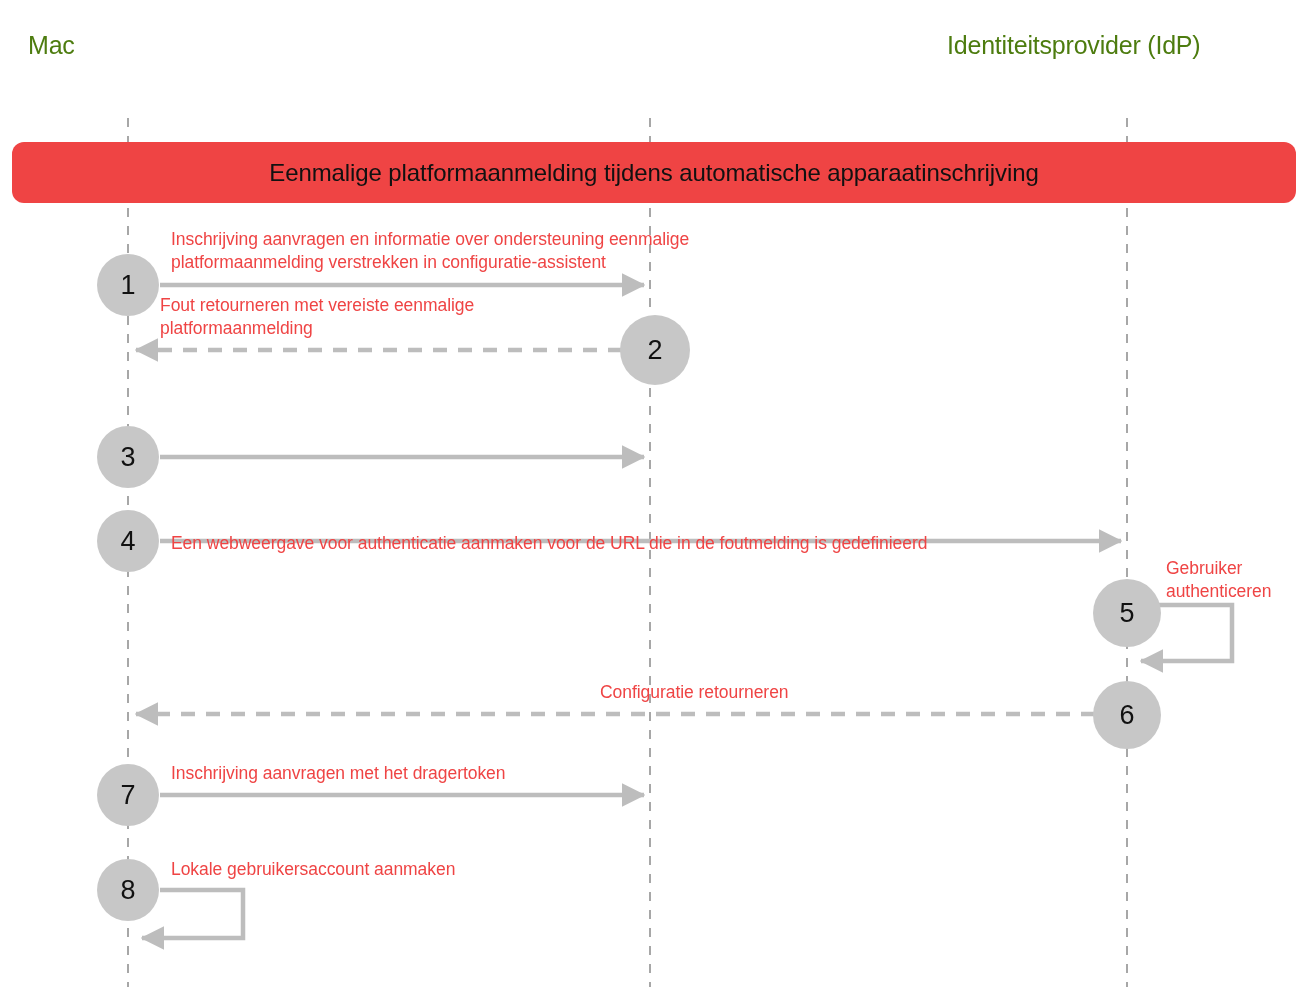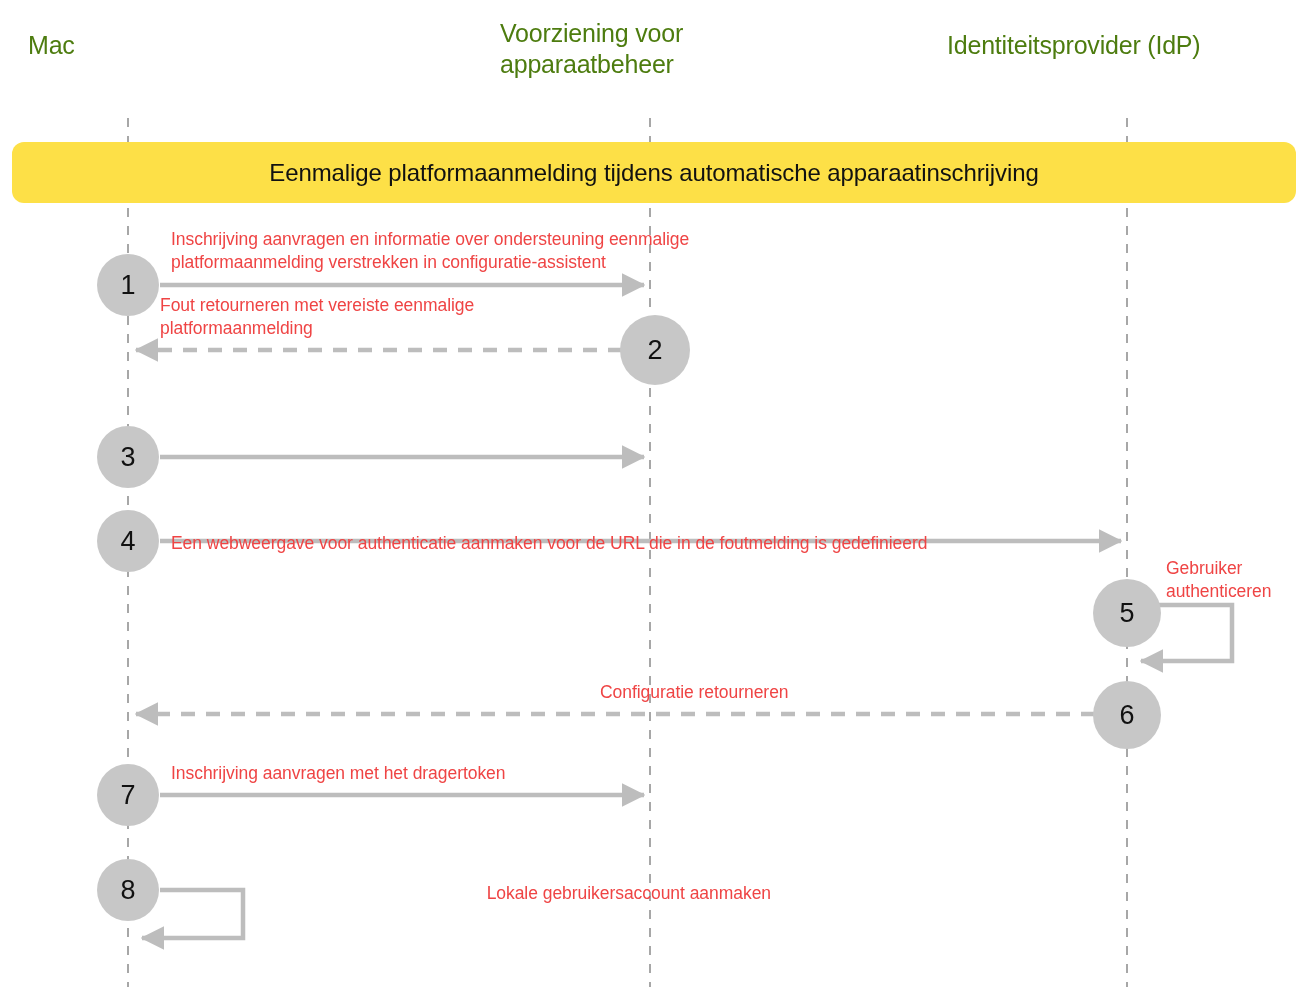--- a/index.html
+++ b/index.html
@@ -41,21 +41,21 @@
   #hdr-idp   { left: 947px; top: 30px;  width: 360px; }
 
   
   .banner {
     position: absolute;
     left: 12px;
     top: 142px;
     width: 1284px;
     height: 61px;
     border-radius: 12px;
-    background: #fde047;
+    background: #ef4444;
     display: flex;
     align-items: center;
     justify-content: center;
   }
   .banner-text {
     font-size: 24px;
     color: #111111;
     letter-spacing: -0.1px;
   }
 
@@ -84,22 +84,20 @@
   }
   .msg-label.right  { text-align: left; }
   .msg-label.left   { text-align: left; }
 </style>
 </head>
 <body>
 
 <div id="canvas">
 
   <div class="col-header" id="hdr-mac">Mac</div>
-  <div class="col-header" id="hdr-mdm">Voorziening voor
-apparaatbeheer</div>
   <div class="col-header" id="hdr-idp">Identiteitsprovider (IdP)</div>
 
   <svg class="layer" viewBox="0 0 1303 987">
     <defs>
       <marker id="ah-right" viewBox="0 0 10 10" refX="9.4" refY="5" markerWidth="5.2" markerHeight="5.2" orient="auto-start-reverse">
         <path d="M 0 0 L 10 5 L 0 10 z" fill="#bdbdbd"></path>
       </marker>
       <marker id="ah-left" viewBox="0 0 10 10" refX="9.4" refY="5" markerWidth="5.2" markerHeight="5.2" orient="auto-start-reverse">
         <path d="M 0 0 L 10 5 L 0 10 z" fill="#bdbdbd"></path>
       </marker>
@@ -166,15 +164,15 @@
 
   <div class="msg-label left" style="left:171px; top:532px; width:990px;">Een webweergave voor authenticatie aanmaken voor de URL die in de foutmelding is gedefinieerd</div>
 
   <div class="msg-label left" style="left:1166px; top:557px; width:200px;">Gebruiker
 authenticeren</div>
 
   <div class="msg-label right" style="left:600px; top:681px; width:485px;">Configuratie retourneren</div>
 
   <div class="msg-label left" style="left:171px; top:762px; width:600px;">Inschrijving aanvragen met het dragertoken</div>
 
-  <div class="msg-label left" style="left:171px; top:882px; width:600px;text-align:right;">Lokale gebruikersaccount aanmaken</div>
+  <div class="msg-label left" style="left:171px; top:858px; width:600px;">Lokale gebruikersaccount aanmaken</div>
 
 </div>
 
 </body></html>

